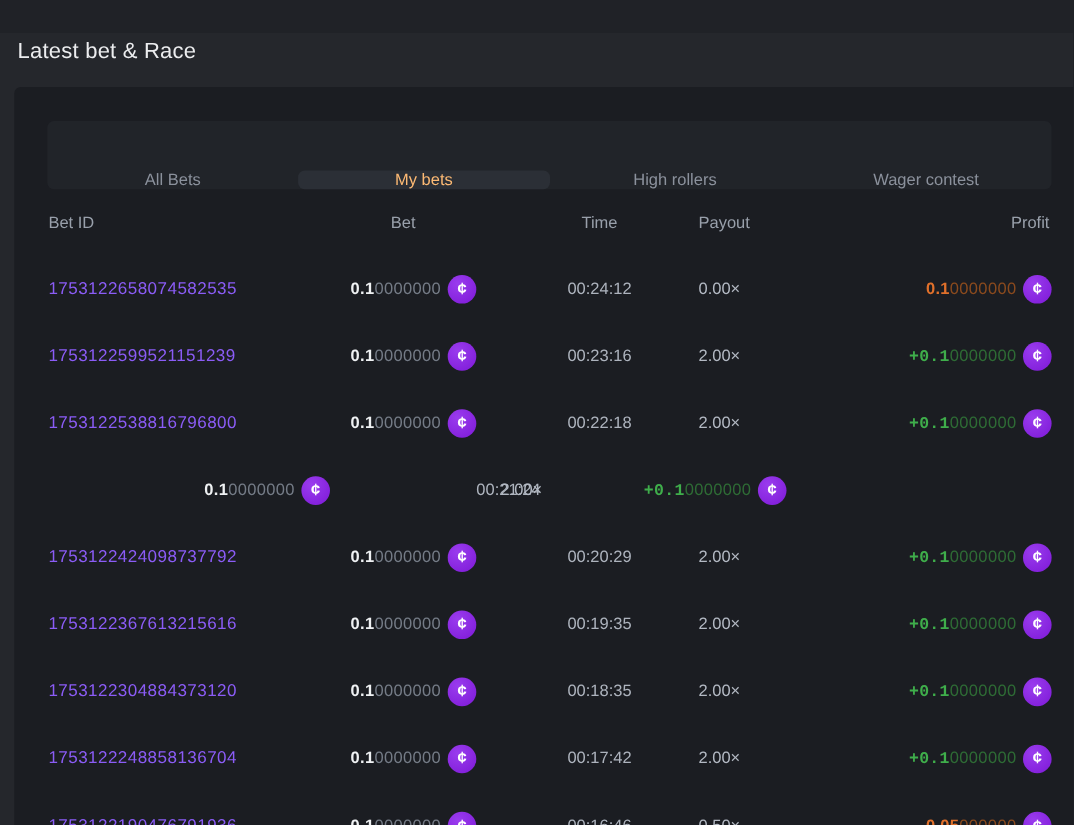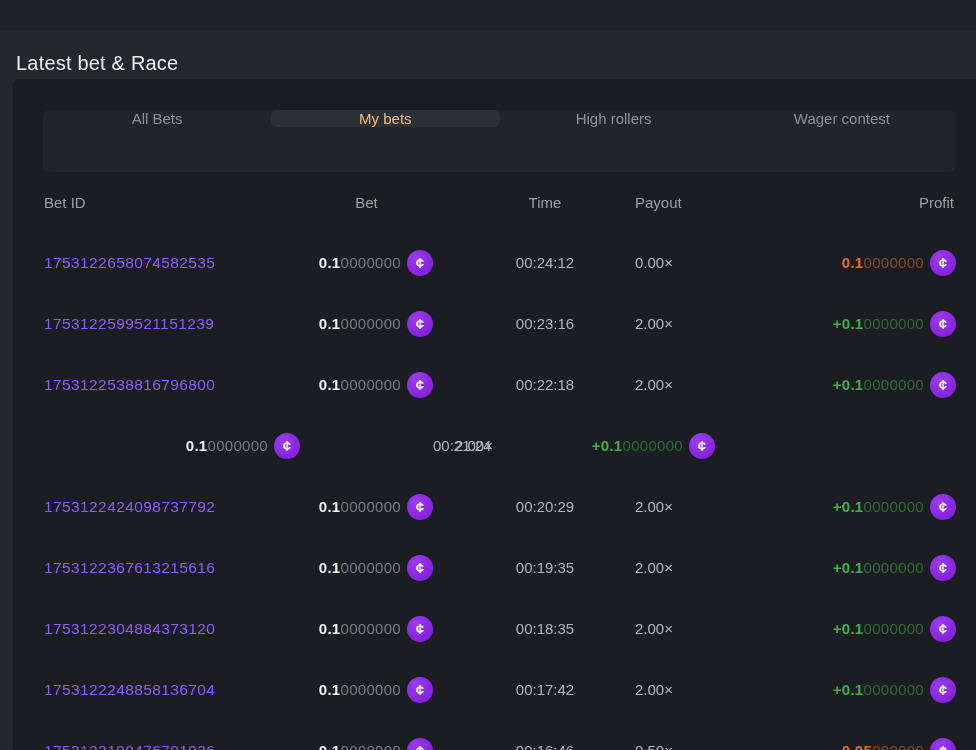--- a/index.html
+++ b/index.html
@@ -7,33 +7,33 @@
     width:976px;height:750px;overflow:hidden;position:relative;
     background:var(--outer-bg,#25272c);
     font-family:"Liberation Sans",sans-serif;
     -webkit-font-smoothing:antialiased;
   }
   .top-strip{
     position:absolute;left:0;top:0;width:976px;height:30px;
     background:var(--strip-bg,#202227);
   }
   .page-title{
-    position:absolute;left:16px;top:52px;margin:0;
+    position:absolute;left:16px;top:36px;margin:0;
     font-size:20px;font-weight:500;color:#ecedef;letter-spacing:.2px;
   }
   .panel{
     position:absolute;left:13px;top:79px;width:963px;height:671px;
     background:var(--panel-bg,#1b1d22);
     border-top-left-radius:6px;
   }
   
   .tabbar{
     margin:31px 20px 0 30px;height:62px;
     background:var(--tabbar-bg,#212429);
-    border-radius:6px;display:flex;align-items:flex-start;
+    border-radius:6px;display:flex;align-items:flex-end;
   }
   .tab{
     flex:1 1 0;display:flex;align-items:center;justify-content:center;
     font-size:15px;color:#8b919c;cursor:pointer;border-radius:6px;
   }
   .tab.active{
     background:var(--active-tab-bg,#2b2f36);
     color:#fdba74;font-weight:400;
   }
   
@@ -54,21 +54,21 @@
   .trow .c-bet{display:flex;justify-content:flex-end;align-items:center;gap:6px;text-align:right;}
   .trow .c-time{color:#adb3bd;}
   .trow .c-payout{color:#b3b9c3;}
   .trow .c-profit{display:flex;justify-content:flex-end;align-items:center;gap:6px;padding-right:0;}
   .amt{letter-spacing:.3px;white-space:nowrap;}
   .amt b{font-weight:700;}
   .bet-amt b{color:#eff1f3;}
   .bet-amt .dim{color:#747b86;}
   .profit-amt.loss b{color:var(--loss-orange,#e0702b);}
   .profit-amt.loss .dim{color:#8a4a1e;}
-  .profit-amt.win b{color:var(--win-green,#3fae4b);}
+  .profit-amt.win b{color:var(--win-green,#3fae4b);font-family:Liberation Mono, monospace;}
   .profit-amt.win .dim{color:#2e6b35;}
   .coin{
     width:26px;height:26px;border-radius:50%;flex:0 0 26px;
     background:radial-gradient(circle at 35% 30%, #9a3cee, var(--coin-purple,#7d18d6));
     color:#fff;font-weight:700;font-size:15px;
     display:flex;align-items:center;justify-content:center;
   }
 </style>
 </head>
 <body>

